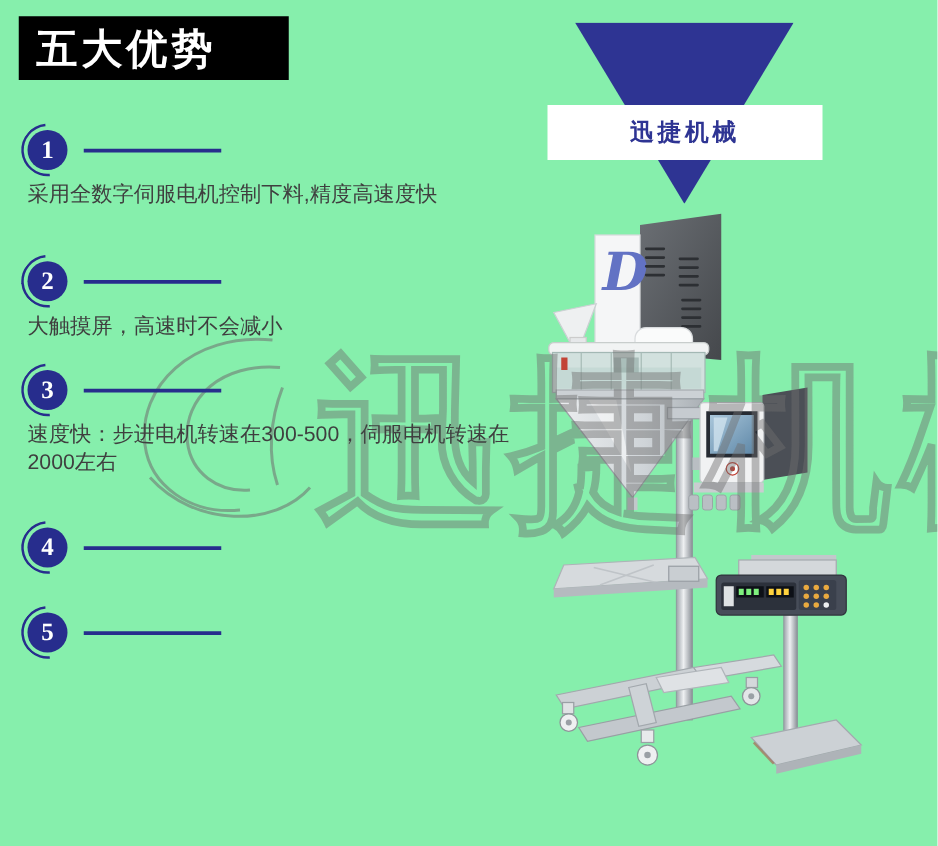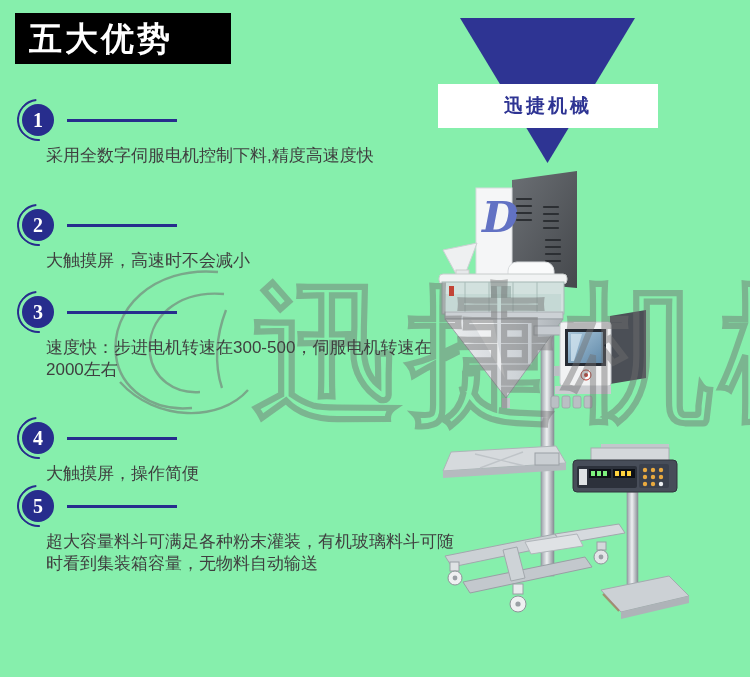--- a/index.html
+++ b/index.html
@@ -21,21 +21,21 @@
   
   .adv{position:absolute;left:22px;z-index:5;}
   .adv-head{display:flex;align-items:center;height:36px;}
   .badge{position:relative;width:32px;height:32px;border-radius:50%;background:#272d8d;
          color:#fff;font-size:20px;font-weight:bold;display:flex;align-items:center;
          justify-content:center;font-family:"Liberation Serif","DejaVu Serif",serif;}
   .badge::before{content:"";position:absolute;inset:-5px;border:2px solid #272d8d;
          border-top-color:transparent;border-right-color:transparent;border-radius:50%;
          transform:rotate(40deg);}
   .rule{width:110px;height:3px;background:#272d8d;margin-left:13px;}
-  .adv-text{margin-top:7px;margin-left:24px;width:416px;font-size:17px;line-height:22px;
+  .adv-text{margin-top:7px;width:416px;font-size:17px;line-height:22px;
             color:#3f3f3f;}
   .adv1{top:102px}.adv2{top:207px}.adv3{top:294px}.adv4{top:420px}.adv5{top:488px}
 
   
   .watermark{position:absolute;left:252px;top:256px;font-size:150px;font-weight:bold;
              letter-spacing:6px;color:transparent;-webkit-text-stroke:1.5px #6f6f6f;
              opacity:.45;white-space:nowrap;z-index:4;pointer-events:none;}
   .wm-logo{position:absolute;left:98px;top:264px;z-index:4;opacity:.55;pointer-events:none;}
 
   
@@ -231,24 +231,22 @@
       <span class="rule"></span>
     </div>
     <div class="adv-text">速度快：步进电机转速在300-500，伺服电机转速在2000左右</div>
   </div>
 
   <div class="adv adv4">
     <div class="adv-head">
       <span class="badge">4</span>
       <span class="rule"></span>
     </div>
-    <div class="adv-text">大触摸屏，操作简便</div>
   </div>
 
   <div class="adv adv5">
     <div class="adv-head">
       <span class="badge">5</span>
       <span class="rule"></span>
     </div>
-    <div class="adv-text">超大容量料斗可满足各种粉末灌装，有机玻璃料斗可随时看到集装箱容量，无物料自动输送</div>
   </div>
 
 </div>
 
 </body></html>

